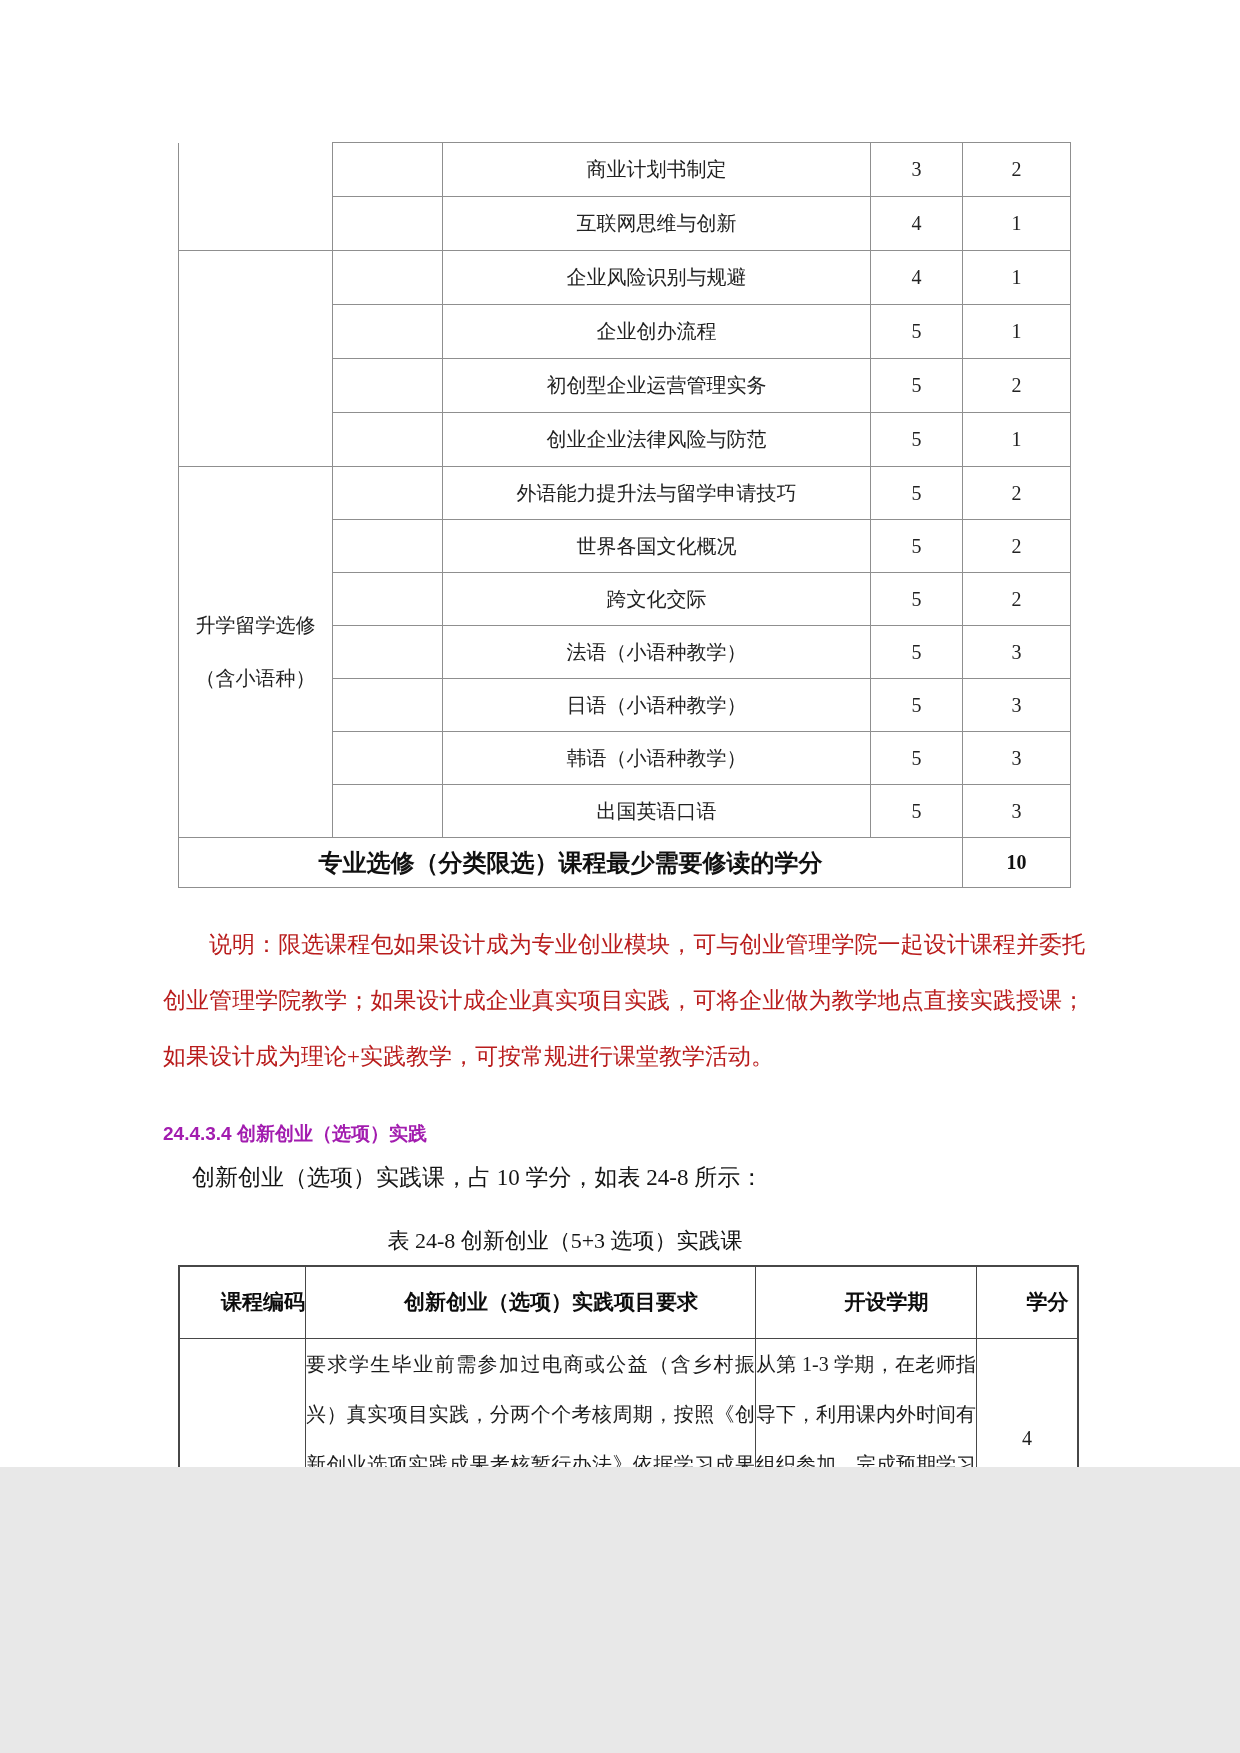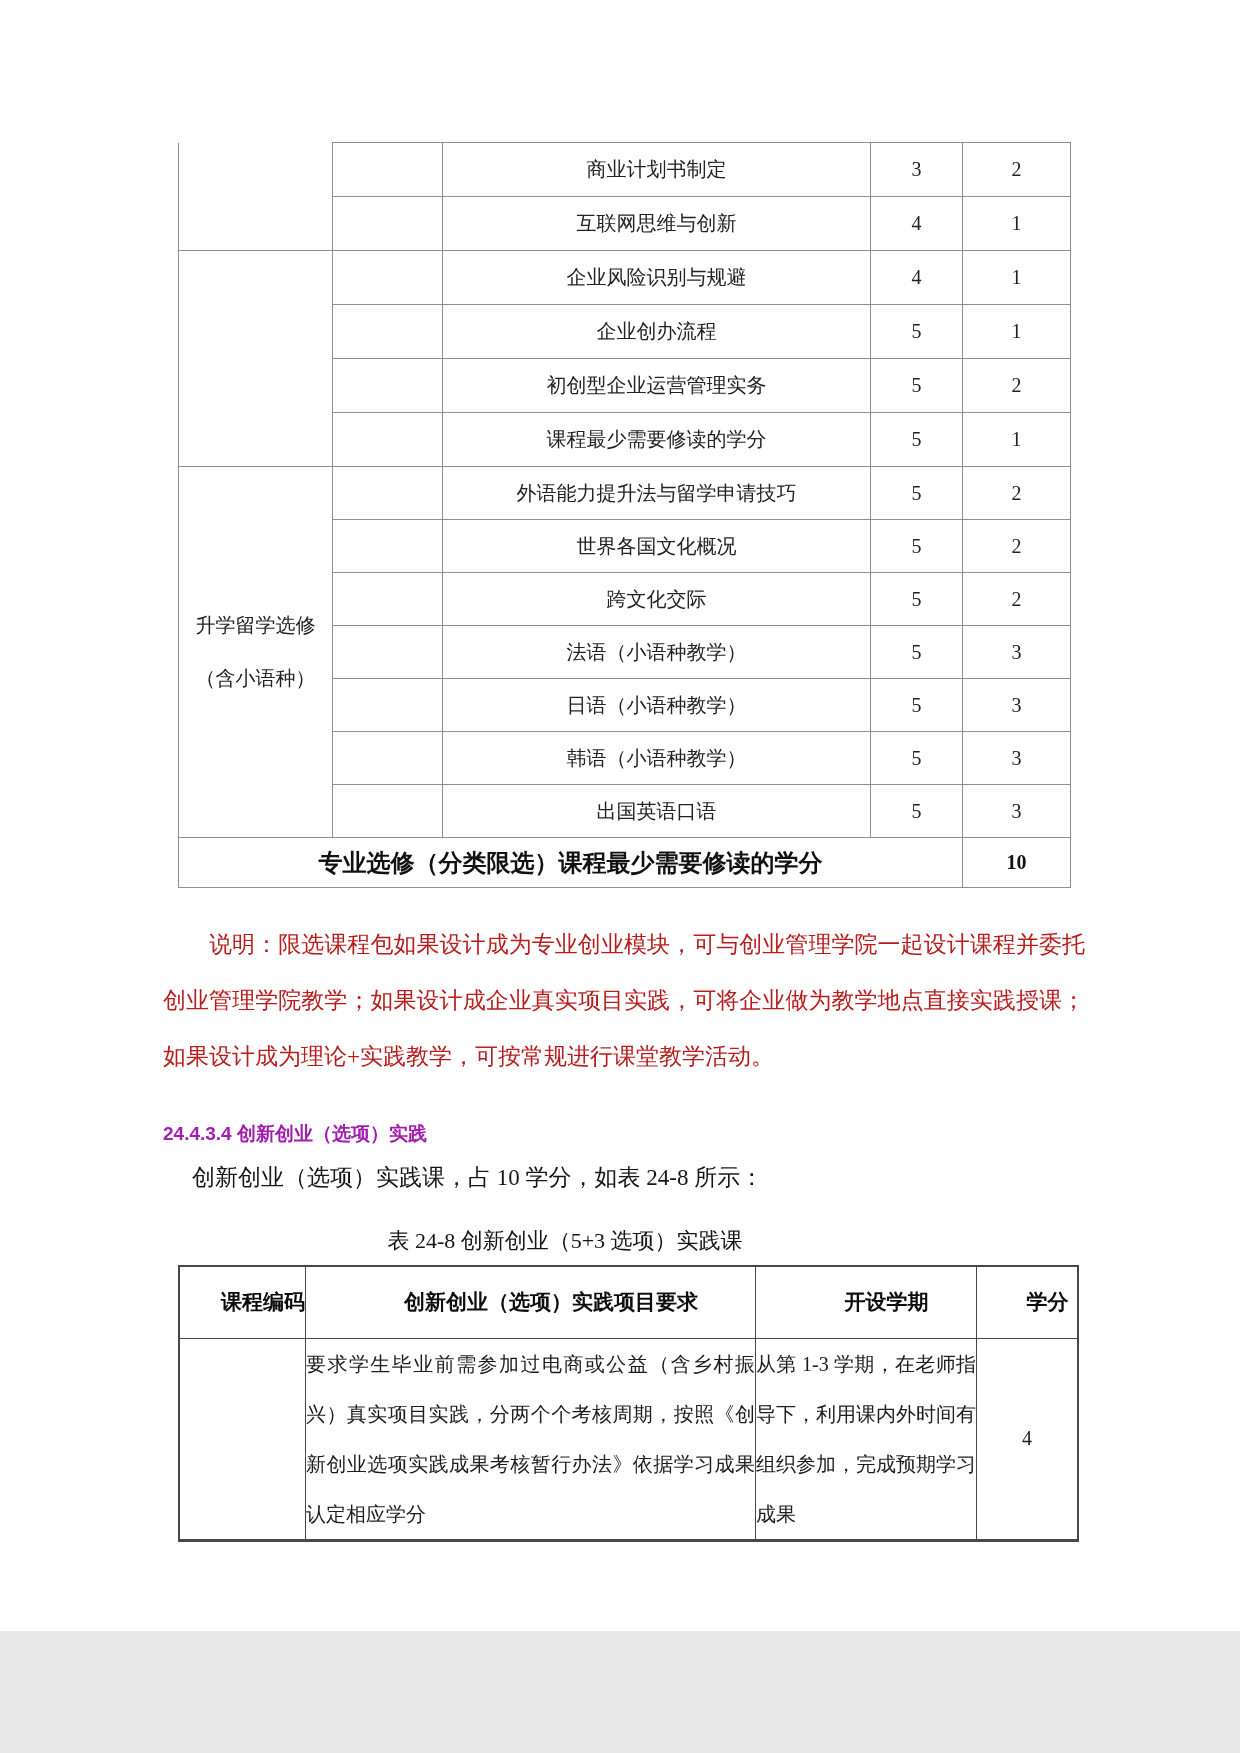--- a/index.html
+++ b/index.html
@@ -1,18 +1,18 @@
 <!DOCTYPE html>
 <html><head>
 <meta charset="utf-8">
 <style>
   html,body{margin:0;padding:0;background:#e8e8e8;}
   .page{
     position:relative;
-    width:1240px;height:1631px;
+    width:1240px;height:1467px;
     margin:0 auto;
     background:#ffffff;
     font-family:"Liberation Serif","DejaVu Serif",serif;
     color:#1c1c1c;
     overflow:hidden;
   }
 
   
   table.t1{
     position:absolute;left:178px;top:142px;
@@ -137,21 +137,21 @@
         <td class="num2">1</td>
       </tr>
       <tr class="r1">
         <td class="c2"></td>
         <td class="course">初创型企业运营管理实务</td>
         <td class="num">5</td>
         <td class="num2">2</td>
       </tr>
       <tr class="r1">
         <td class="c2"></td>
-        <td class="course">课程最少需要修读的学分</td>
+        <td class="course">创业企业法律风险与防范</td>
         <td class="num">5</td>
         <td class="num2">1</td>
       </tr>
 
       <tr class="r2">
         <td class="cat" rowspan="7">升学留学选修（含小语种）</td>
         <td class="c2"></td>
         <td class="course">外语能力提升法与留学申请技巧</td>
         <td class="num">5</td>
         <td class="num2">2</td>

